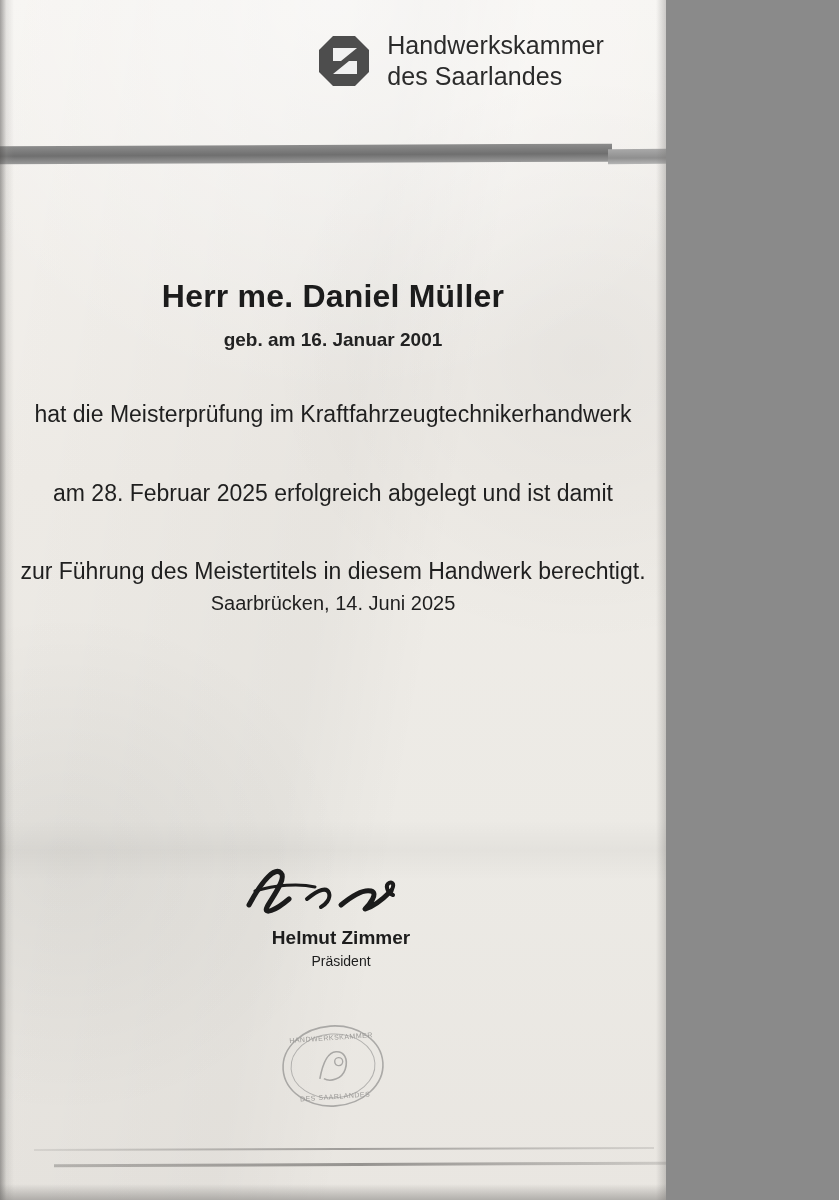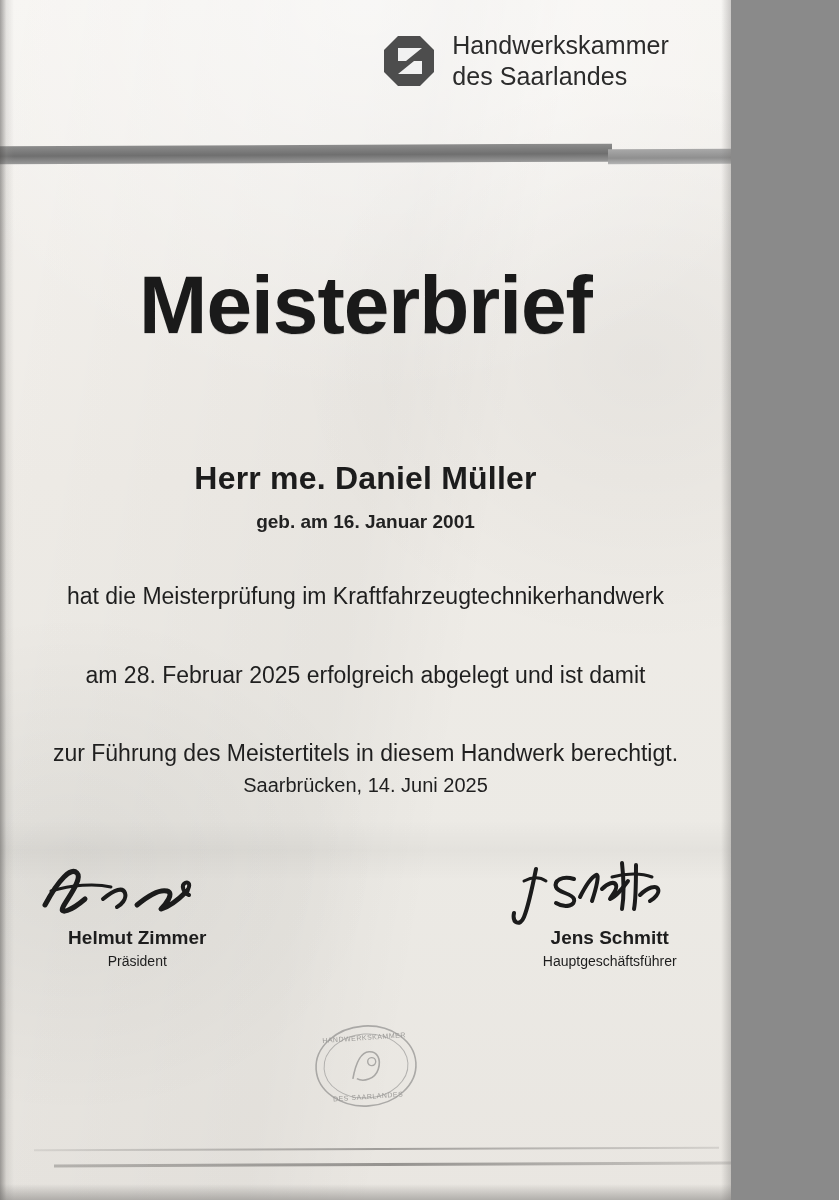--- a/index.html
+++ b/index.html
@@ -5,21 +5,21 @@
   html, body {
     margin: 0;
     padding: 0;
     background: #8a8a8a;
   }
   body {
     font-family: "Liberation Sans", sans-serif;
   }
   .page {
     position: relative;
-    width: 731px;
+    width: 666px;
     height: 1200px;
     background: #14b8a6;
     overflow: hidden;
     text-decoration: underline;
   }
   
   .paper-shade {
     position: absolute;
     inset: 0;
     background:
@@ -230,21 +230,20 @@
       <div class="brand-line">des Saarlandes</div>
     </div>
   </div>
 
   <div class="band">
     <div class="band-seg-a"></div>
     <div class="band-seg-b"></div>
   </div>
 
   <div class="content">
-    <div class="title">Meisterbrief</div>
 
     <div class="recipient">Herr me. Daniel Müller</div>
     <div class="birth">geb. am 16. Januar 2001</div>
 
     <div class="body-text">
       <div>hat die Meisterprüfung im Kraftfahrzeugtechnikerhandwerk</div>
       <div>am 28. Februar 2025 erfolgreich abgelegt und ist damit</div>
       <div>zur Führung des Meistertitels in diesem Handwerk berechtigt.</div>
     </div>
 
@@ -264,39 +263,20 @@
             <path d="M66,44 C78,34 86,32 88,38 C90,44 84,50 80,52" stroke-width="4"></path>
             <path d="M100,50 C112,40 122,34 130,36 C138,38 128,50 124,54 C132,52 142,44 150,36" stroke-width="5"></path>
             <path d="M150,36 C154,30 152,26 148,28 C144,30 146,38 152,40" stroke-width="4"></path>
           </g>
         </svg>
       </div>
       <div class="sig-name">Helmut Zimmer</div>
       <div class="sig-role">Präsident</div>
     </div>
 
-    <div class="sig-block right">
-      <div class="sig-img">
-        <svg viewBox="0 0 200 70" width="200" height="70" aria-hidden="true">
-          <g fill="none" stroke="#1b1b1b" stroke-linecap="round" stroke-linejoin="round">
-            <path d="M26,14 C22,34 18,52 14,62 C10,72 2,68 4,58" stroke-width="4"></path>
-            <path d="M14,26 C22,22 30,22 36,26" stroke-width="3"></path>
-            <path d="M64,24 C52,20 44,26 46,32 C48,38 62,38 64,44 C66,50 56,54 46,48" stroke-width="4"></path>
-            <path d="M70,42 C76,30 82,22 86,20 C90,18 86,34 82,46" stroke-width="4"></path>
-            <path d="M92,34 C98,28 104,26 106,30 C108,34 102,40 100,44 C106,42 112,34 118,26" stroke-width="4"></path>
-            <path d="M112,8 C114,26 114,42 112,54" stroke-width="4"></path>
-            <path d="M126,10 C126,28 126,44 124,54" stroke-width="4"></path>
-            <path d="M102,22 C116,18 132,18 142,22" stroke-width="3"></path>
-            <path d="M130,40 C138,32 146,30 148,34 C150,38 144,44 140,46" stroke-width="4"></path>
-          </g>
-        </svg>
-      </div>
-      <div class="sig-name">Jens Schmitt</div>
-      <div class="sig-role">Hauptgeschäftsführer</div>
-    </div>
   </div>
 
   <div class="seal">
     <svg viewBox="0 0 108 88" width="108" height="88" aria-hidden="true">
       <ellipse cx="54" cy="44" rx="50" ry="40" fill="none" stroke="#6d6d6d" stroke-width="1.6"></ellipse>
       <ellipse cx="54" cy="44" rx="42" ry="32" fill="none" stroke="#7d7d7d" stroke-width="1"></ellipse>
       <path d="M40,56 C44,40 50,30 58,30 C66,30 70,38 66,48 C62,58 50,60 44,56" fill="none" stroke="#6a6a6a" stroke-width="1.6"></path>
       <circle cx="60" cy="40" r="4" fill="none" stroke="#6a6a6a" stroke-width="1.4"></circle>
     </svg>
     <div class="seal-text seal-top">HANDWERKSKAMMER</div>

